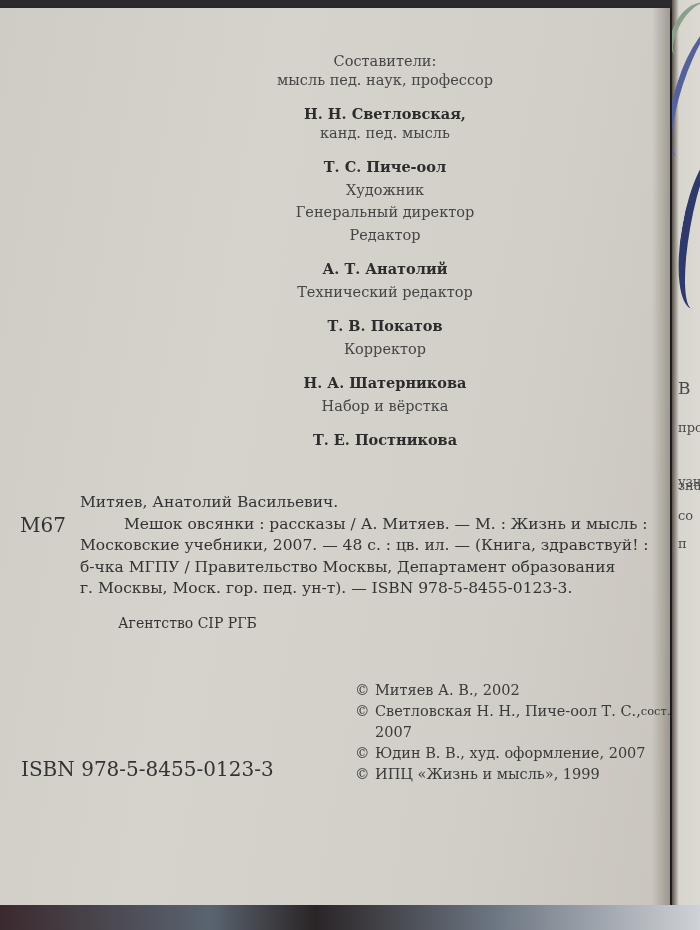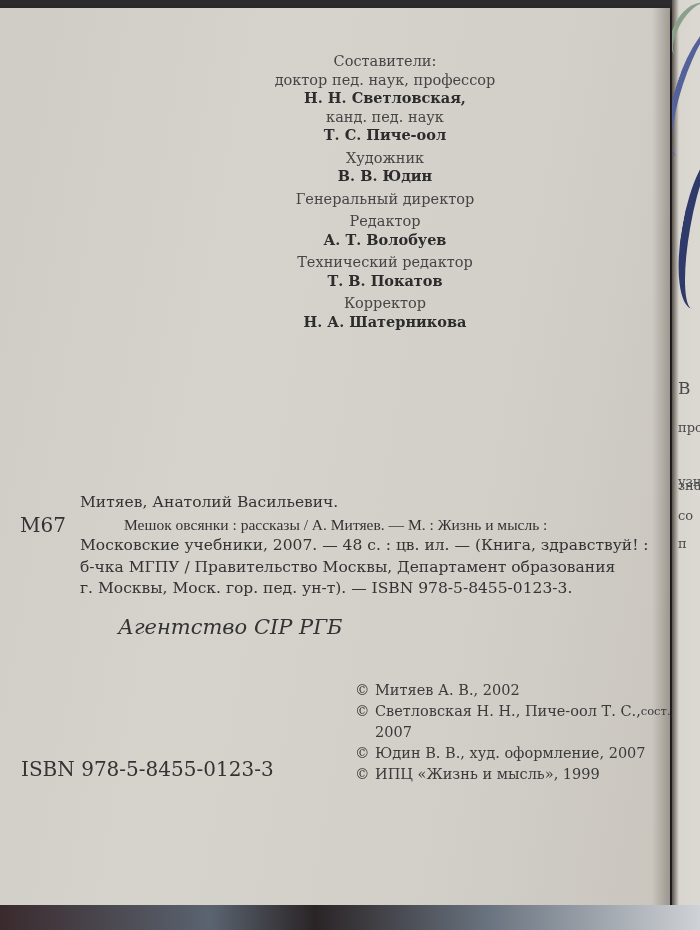--- a/index.html
+++ b/index.html
@@ -34,31 +34,31 @@
     .floor {
       position: absolute; left: 0; top: 905px; width: 700px; height: 25px;
       background: linear-gradient(90deg, #3a2a2e 0%, #5a6470 30%, #2a2426 45%, #6a7480 70%, #cfd2d6 100%);
     }
 
     .center-block {
       position: absolute; left: 235px; top: 44px; width: 300px;
       text-align: center; font-size: 14.5px; line-height: 18.5px;
     }
     .center-block .role { color: #454545; font-weight: normal; }
-    .center-block .name { color: #2c2c2c; font-weight: bold; }
+    .center-block .name { color: #2c2c2c; font-weight: bold; margin-top: 16px; }
     .center-block .gap { height: 4px; }
 
     .cip {
       position: absolute; left: 20px; top: 484px; width: 640px;
       font-size: 15.5px; line-height: 21.5px; color: #333;
     }
     .cip .line { white-space: nowrap; }
     .cip .code { position: absolute; left: 0; top: 23px; font-size: 20px; }
-    .cip .m-line { padding-left: 104px; font-family: Liberation Serif, serif; }
-    .agency { position: absolute; left: 118px; top: 607px; font-size: 21px; color: #333; font-style: italic; }
+    .cip .m-line { padding-left: 104px; }
+    .agency { position: absolute; left: 118px; top: 607px; font-size: 14px; color: #333; }
 
     .copyrights {
       position: absolute; left: 355px; top: 672px; width: 300px;
       font-size: 14.5px; line-height: 21px; color: #3a3a3a;
     }
     .copyrights .c-item { display: flex; white-space: nowrap; }
     .copyrights .c-sym { width: 20px; flex: none; }
     .copyrights .small { font-size: 11.5px; }
     .copyrights .cont { padding-left: 20px; }
 
@@ -66,39 +66,40 @@
       position: absolute; left: 21px; top: 749px; font-size: 20px; color: #333;
     }
   </style>
 </head>
 <body>
 
 <div class="page">
 
   <div class="center-block">
     <div class="role">Составители:</div>
-    <div class="role">доктор пед. наук, профессор</div>
+    <div class="role">мысль пед. наук, профессор</div>
     <div class="name">Н. Н. Светловская,</div>
-    <div class="role">канд. пед. наук</div>
+    <div class="role">канд. пед. мысль</div>
     <div class="name">Т. С. Пиче-оол</div>
     <div class="gap"></div>
     <div class="role">Художник</div>
-    <div class="name">В. В. Юдин</div>
     <div class="gap"></div>
     <div class="role">Генеральный директор</div>
     <div class="gap"></div>
     <div class="role">Редактор</div>
-    <div class="name">А. Т. Волобуев</div>
+    <div class="name">А. Т. Анатолий</div>
     <div class="gap"></div>
     <div class="role">Технический редактор</div>
     <div class="name">Т. В. Покатов</div>
     <div class="gap"></div>
     <div class="role">Корректор</div>
     <div class="name">Н. А. Шатерникова</div>
     <div class="gap"></div>
+    <div class="role">Набор и вёрстка</div>
+    <div class="name">Т. Е. Постникова</div>
   </div>
 
   <div class="cip">
     <div class="code">М67</div>
     <div class="line" style="padding-left:60px">Митяев, Анатолий Васильевич.</div>
     <div class="line m-line">Мешок овсянки : рассказы / А. Митяев. — М. : Жизнь и мысль :</div>
     <div class="line" style="padding-left:60px">Московские учебники, 2007. — 48 с. : цв. ил. — (Книга, здравствуй! :</div>
     <div class="line" style="padding-left:60px">б-чка МГПУ / Правительство Москвы, Департамент образования</div>
     <div class="line" style="padding-left:60px">г. Москвы, Моск. гор. пед. ун-т). — ISBN 978-5-8455-0123-3.</div>
   </div>

